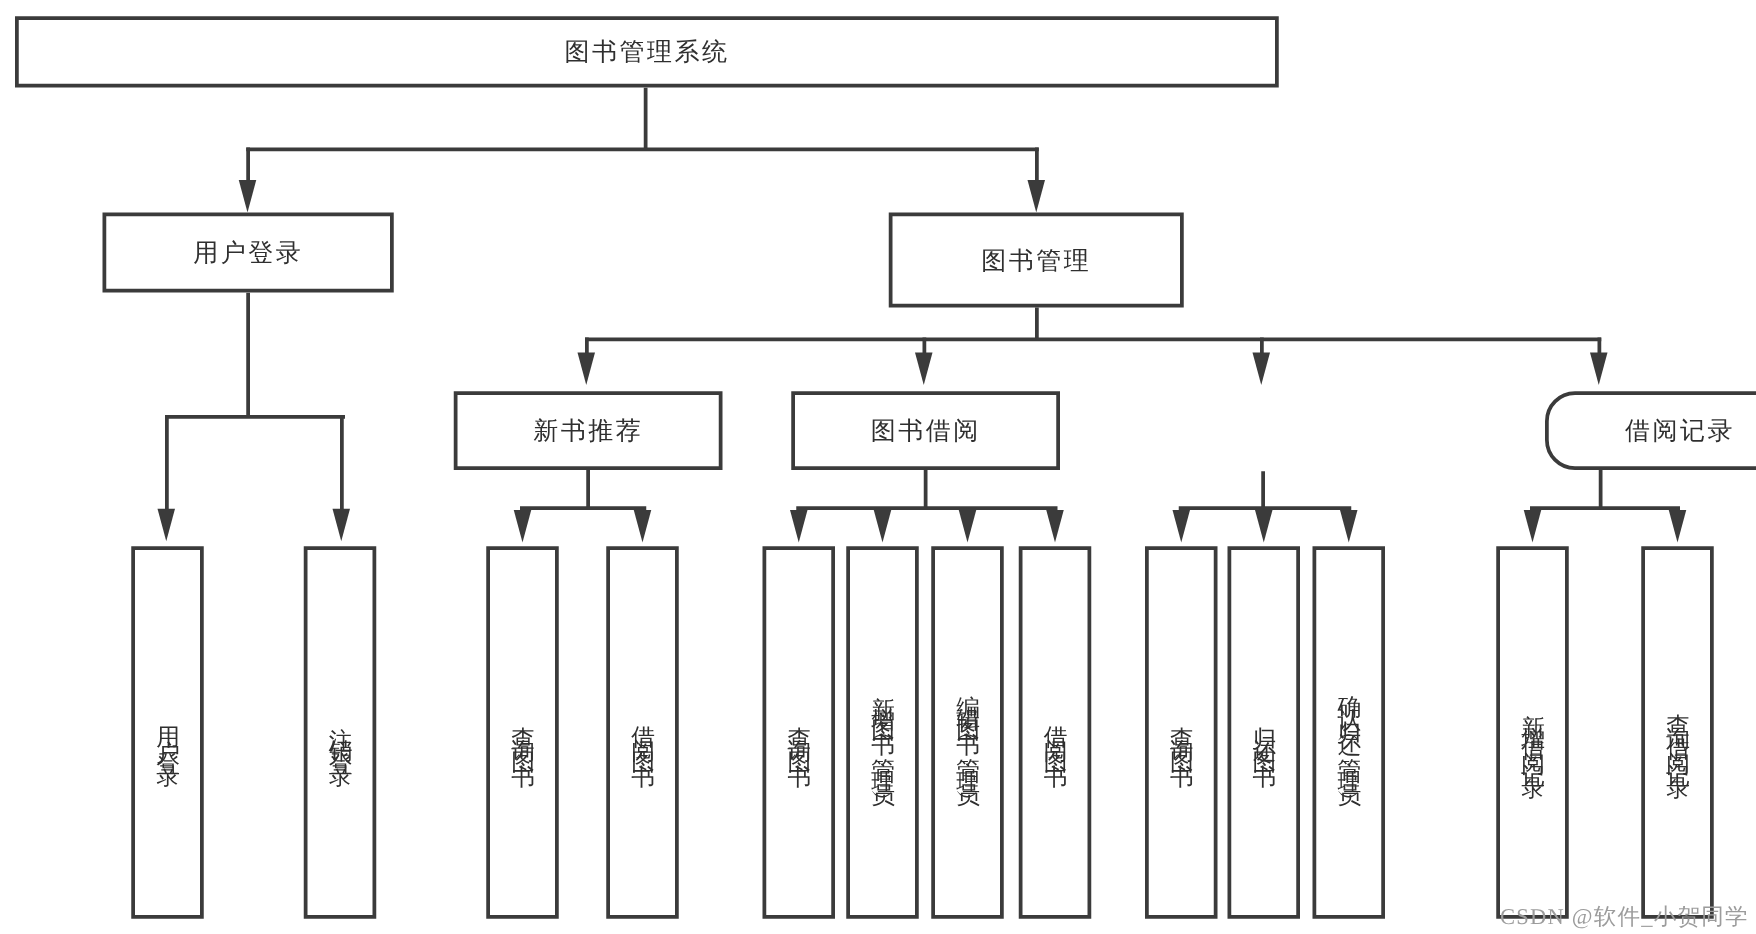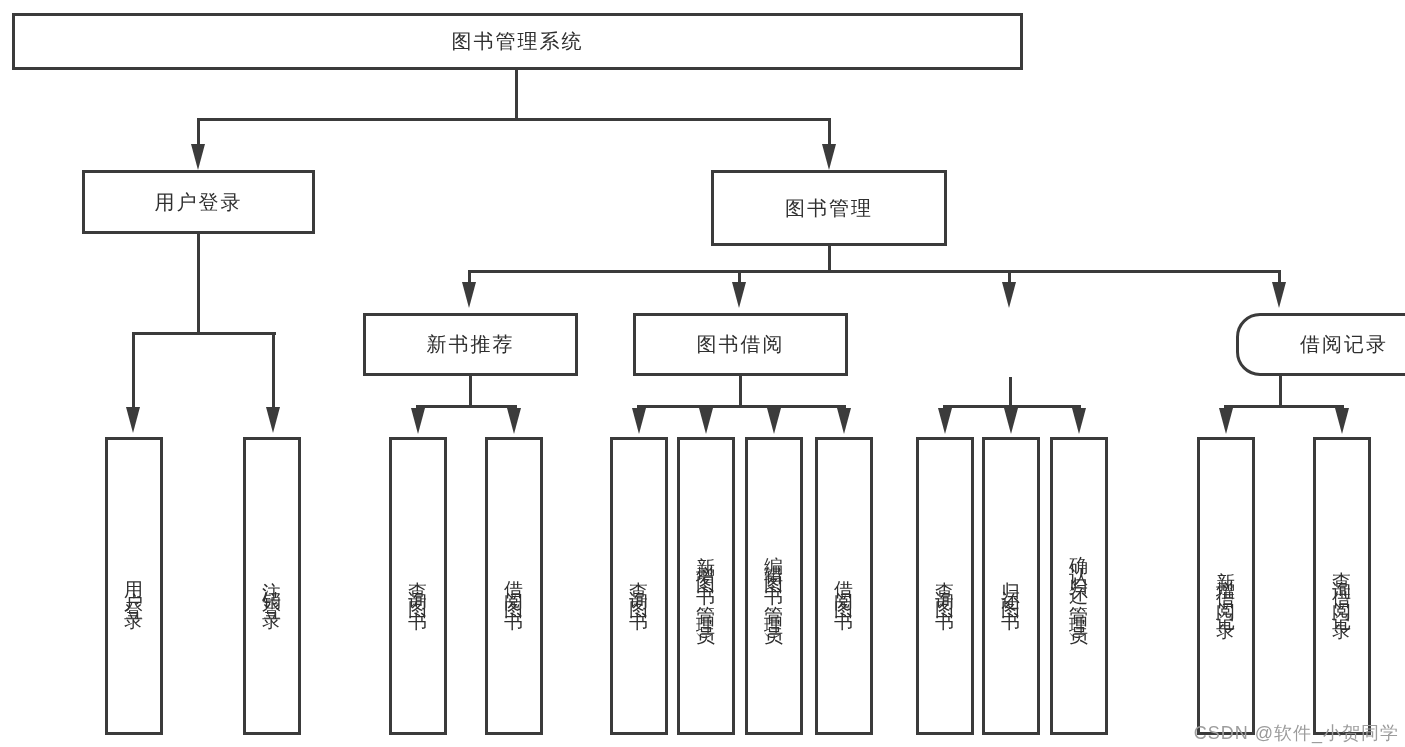--- a/index.html
+++ b/index.html
@@ -1,21 +1,21 @@
 <!DOCTYPE html>
 <html style="--line: #3b3b3b; --text: #2f2f2f; --bg: #ffffff; --watermark: #9c9c9c;"><head>
 <meta charset="utf-8">
 <style>
   html, body { margin: 0; padding: 0; background: #ffffff; }
   .stage {
     position: relative;
     width: 1405px;
     height: 747px;
     background: var(--bg, #ffffff);
-    font-family: Liberation Sans, sans-serif;
+    font-family: Liberation Serif, serif;
     color: var(--text, #2f2f2f);
     overflow: hidden;
   }
   .box {
     position: absolute;
     box-sizing: border-box;
     border: 3px solid var(--line, #3b3b3b);
     background: #ffffff;
     display: flex;
     align-items: center;

